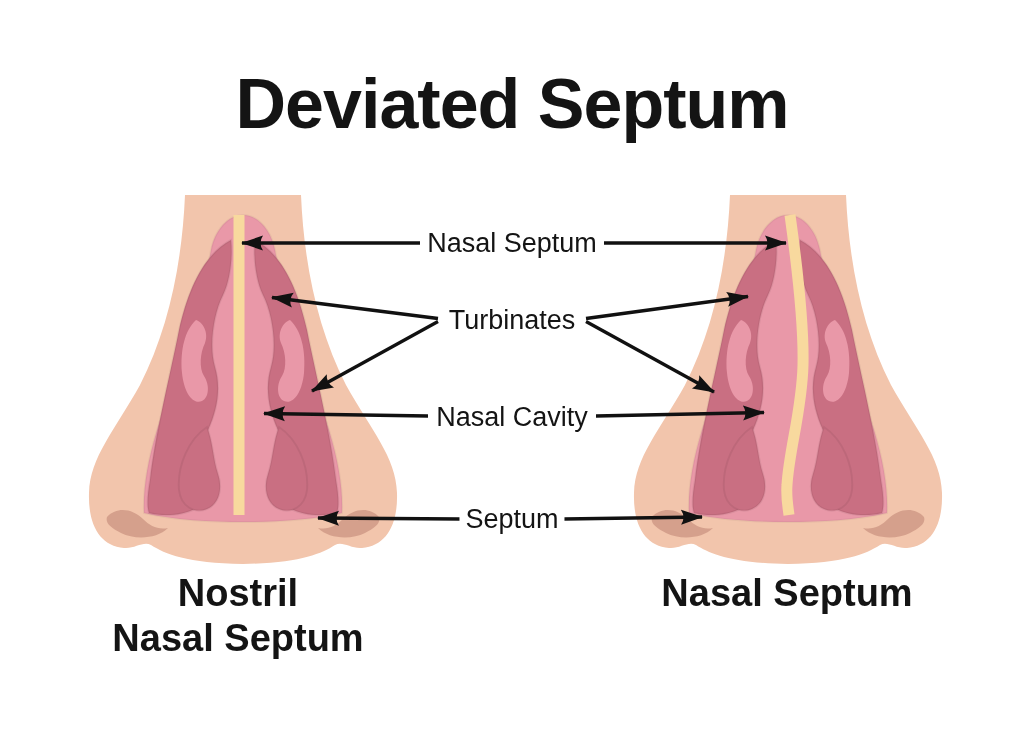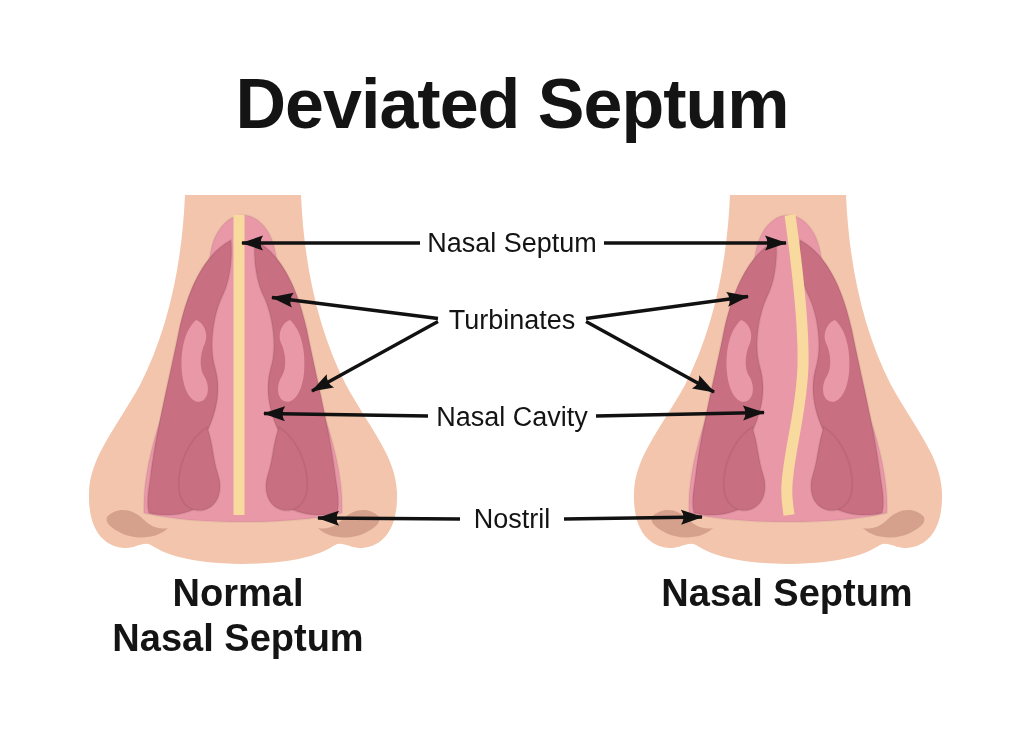--- a/index.html
+++ b/index.html
@@ -117,23 +117,23 @@
       <path d="M428,416 L264,413.5" marker-end="url(#ah)"></path>
       <path d="M596,416 L764,412.5" marker-end="url(#ah)"></path>
       <path d="M460,519 L318,518" marker-end="url(#ah)"></path>
       <path d="M564,519 L702,517" marker-end="url(#ah)"></path>
     </g>
   </svg>
 
   <div class="ann-label septum">Nasal Septum</div>
   <div class="ann-label cavity">Nasal Cavity</div>
   <div class="ann-label turbinates">Turbinates</div>
-  <div class="ann-label nostril">Nostril</div>
+  <div class="ann-label nostril">Septum</div>
 
   <div class="caption normal">
-    <div>Normal</div>
+    <div>Nostril</div>
     <div>Nasal Septum</div>
   </div>
   <div class="caption deviated">
     <div>Nasal Septum</div>
   </div>
 
 </div>
 
 </body></html>

